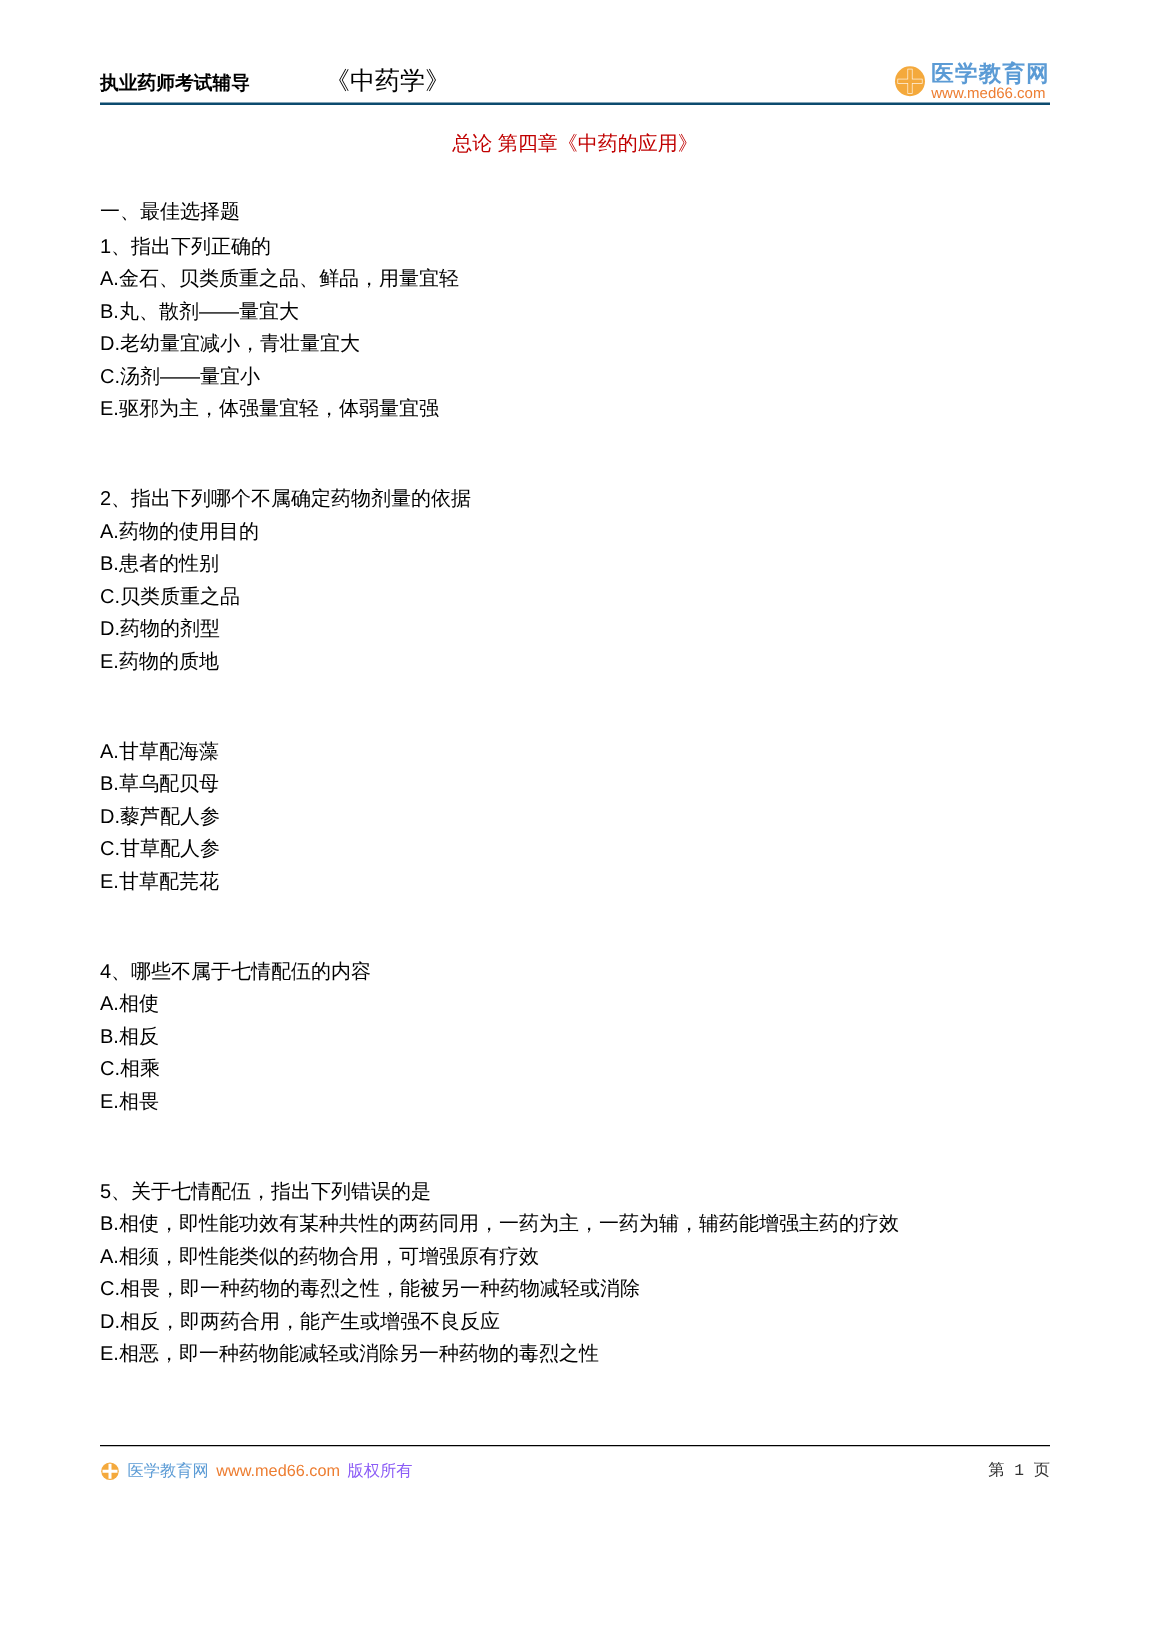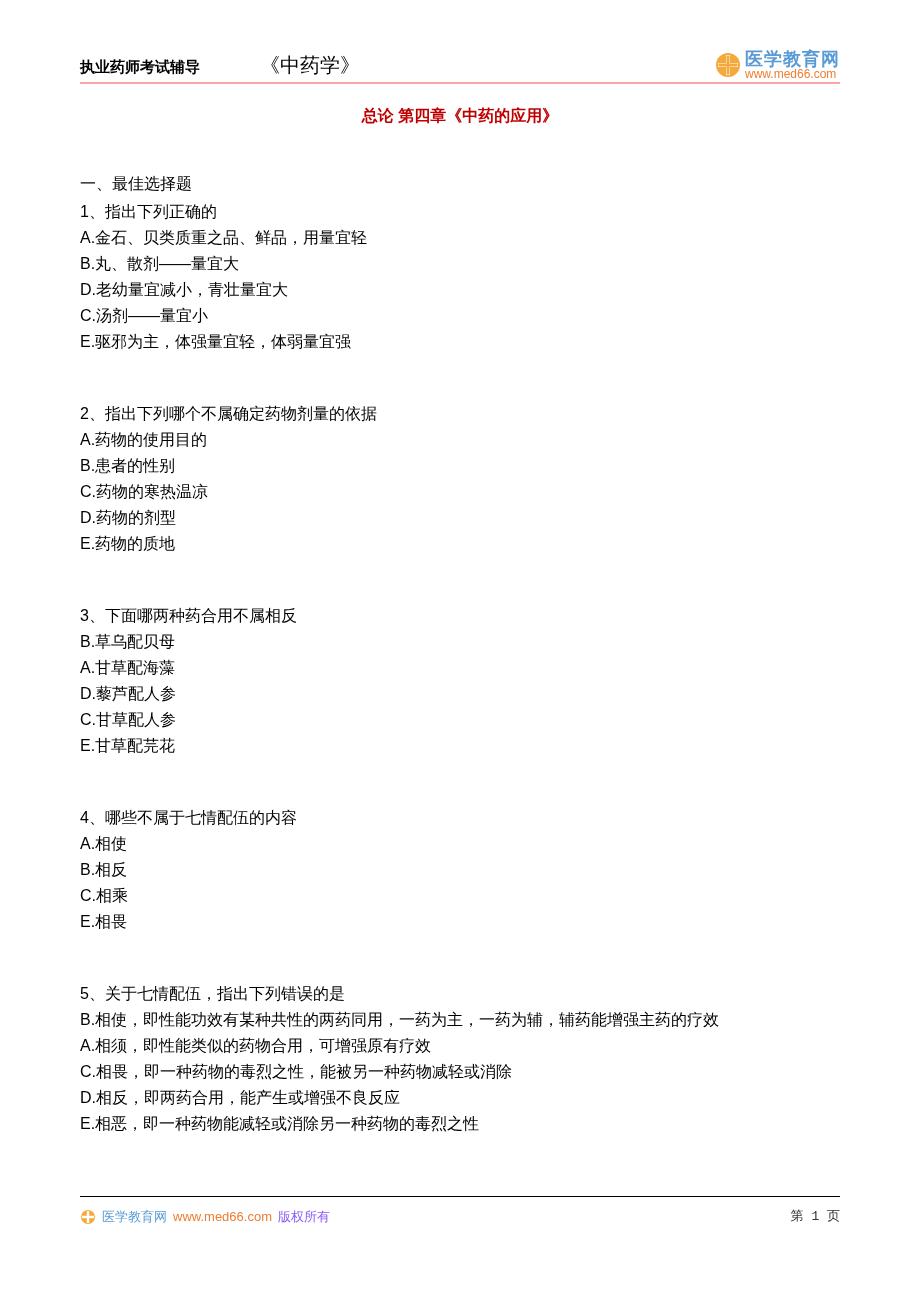--- a/index.html
+++ b/index.html
@@ -14,21 +14,21 @@
       margin: 0 auto;
       padding: 50px 80px 30px 80px;
       font-size: 16px;
       line-height: 1.5;
       color: #000;
     }
     .header {
       display: flex;
       align-items: flex-end;
       justify-content: space-between;
-      border-bottom: 2px solid #fca5a5;
+      border-bottom: 2px solid #0c4a6e;
       padding-bottom: 2px;
       margin-bottom: 20px;
     }
     .header-left {
       display: flex;
       align-items: baseline;
       gap: 60px;
     }
     .header-subtitle {
       font-weight: bold;
@@ -60,22 +60,21 @@
       letter-spacing: 1px;
     }
     .logo-line2 {
       font-size: 12px;
       color: #ed7d31;
     }
     .chapter-title {
       text-align: center;
       color: #c00000;
       font-size: 16px;
-      margin-bottom: 44px;
-      font-weight: bold;
+      margin-bottom: 30px;
     }
     .section-title {
       font-weight: normal;
       margin-bottom: 4px;
     }
     .question {
       margin-bottom: 48px;
     }
     .question-stem {
       margin-bottom: 2px;
@@ -149,28 +148,27 @@
       <div class="option">A.金石、贝类质重之品、鲜品，用量宜轻</div>
       <div class="option">B.丸、散剂——量宜大</div>
       <div class="option">D.老幼量宜减小，青壮量宜大</div>
       <div class="option">C.汤剂——量宜小</div>
       <div class="option">E.驱邪为主，体强量宜轻，体弱量宜强</div>
     </div>
     <div class="question">
       <div class="question-stem">2、指出下列哪个不属确定药物剂量的依据</div>
       <div class="option">A.药物的使用目的</div>
       <div class="option">B.患者的性别</div>
-      <div class="option">C.药物的寒热温凉</div>
+      <div class="option">C.贝类质重之品</div>
       <div class="option">D.药物的剂型</div>
       <div class="option">E.药物的质地</div>
     </div>
     <div class="question">
-      <div class="question-stem">3、下面哪两种药合用不属相反</div>
+      <div class="option">A.甘草配海藻</div>
       <div class="option">B.草乌配贝母</div>
-      <div class="option">A.甘草配海藻</div>
       <div class="option">D.藜芦配人参</div>
       <div class="option">C.甘草配人参</div>
       <div class="option">E.甘草配芫花</div>
     </div>
     <div class="question">
       <div class="question-stem">4、哪些不属于七情配伍的内容</div>
       <div class="option">A.相使</div>
       <div class="option">B.相反</div>
       <div class="option">C.相乘</div>
       <div class="option">E.相畏</div>

